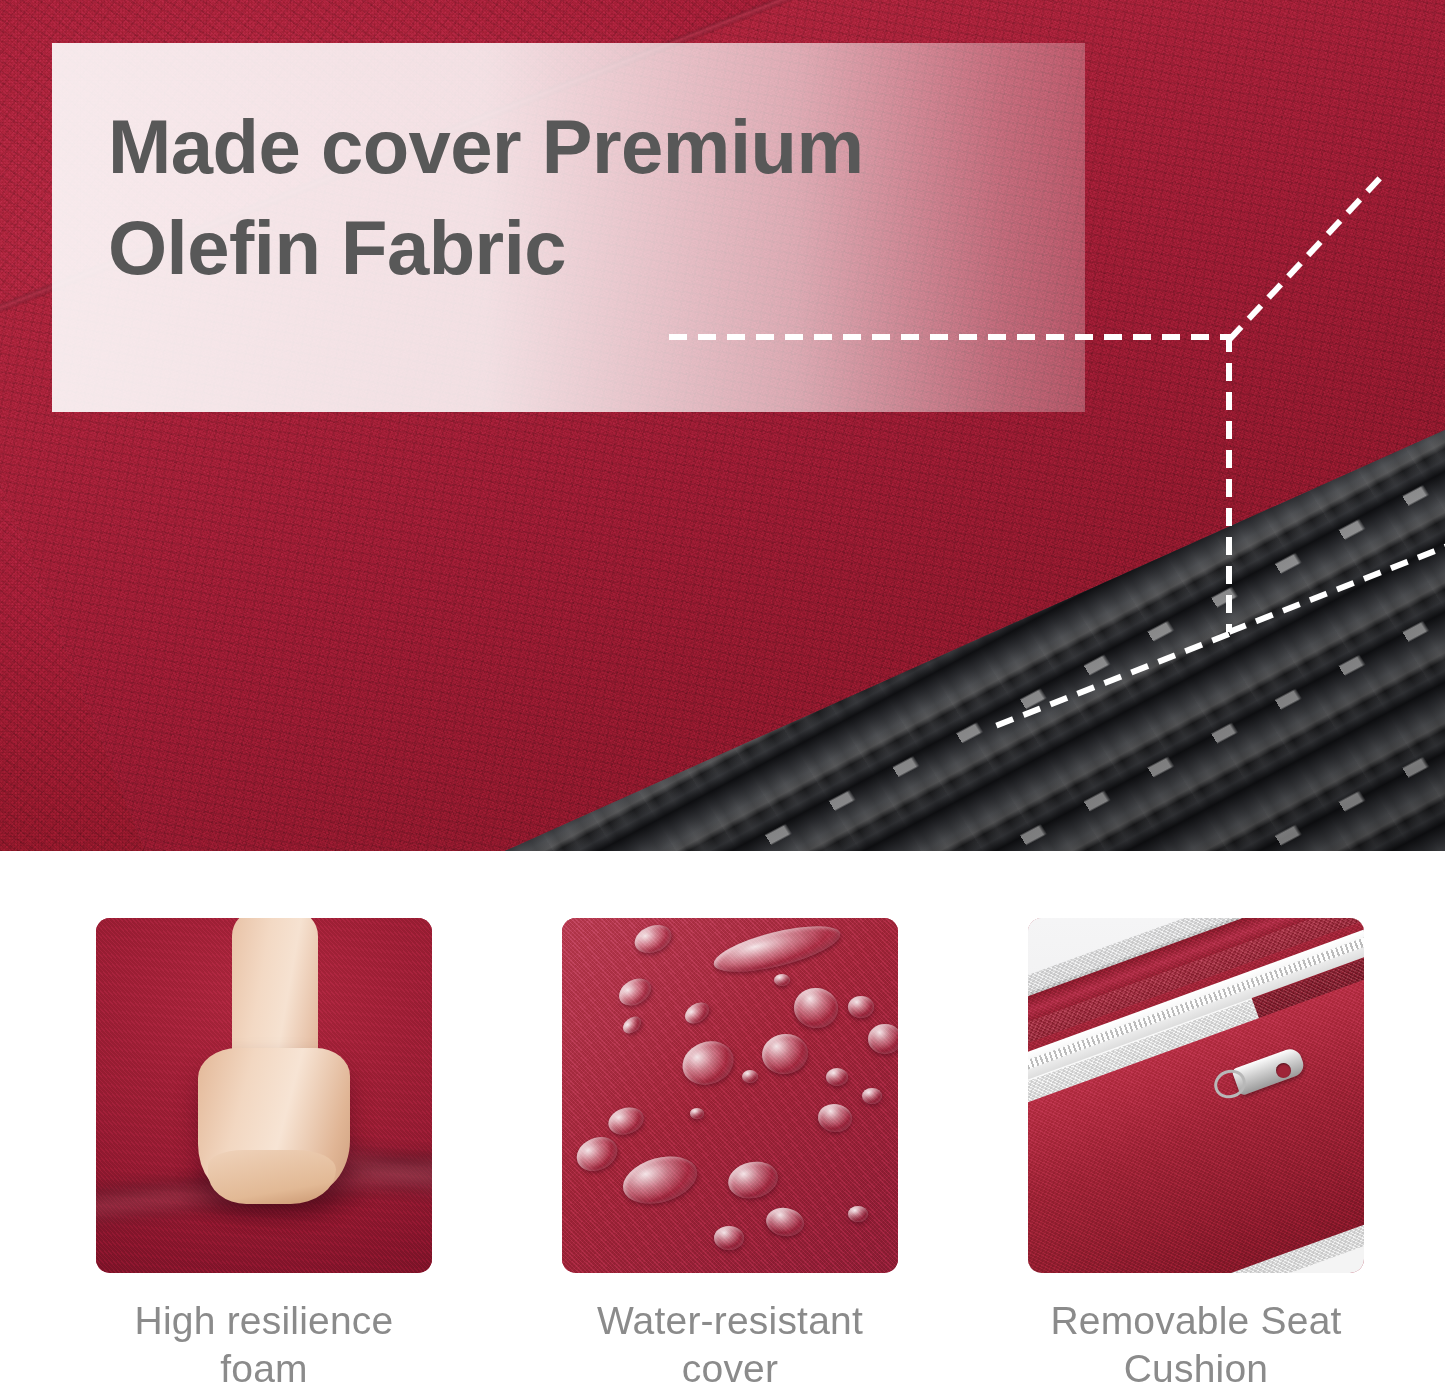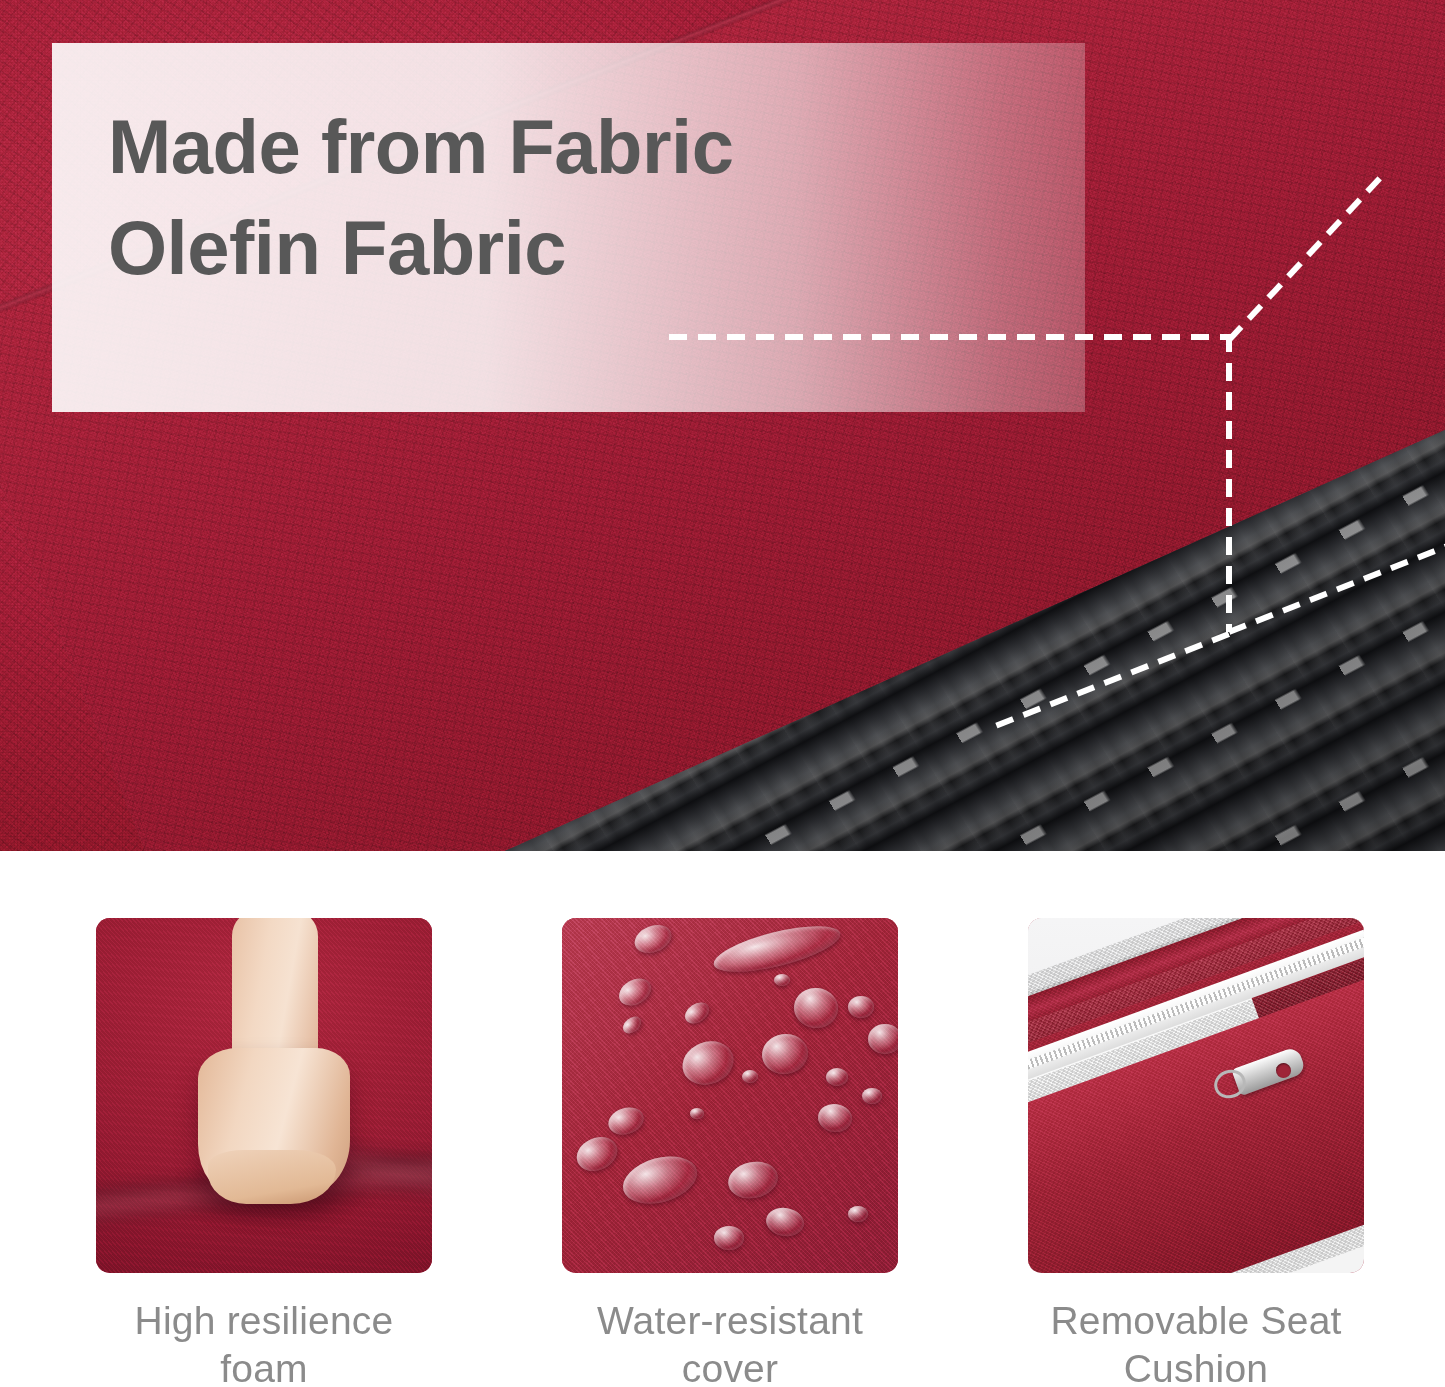--- a/index.html
+++ b/index.html
@@ -463,21 +463,21 @@
 
     <div class="wicker-clip">
       <div class="wicker-bg"></div>
       <div class="wicker-strands"></div>
       <div class="wicker-gaps"></div>
       <div class="wicker-shade"></div>
     </div>
 
     <div class="text-panel"></div>
 
-    <div class="headline">Made from Fabric
+    <div class="headline">Made cover Premium
 Olefin Fabric</div>
 
     <div class="dash-h"></div>
     <div class="dash-v"></div>
     <div class="dash-diag-up"></div>
     <div class="dash-diag-down"></div>
     <div class="dash-diag-down-left"></div>
   </div>
 
   <div class="features">

